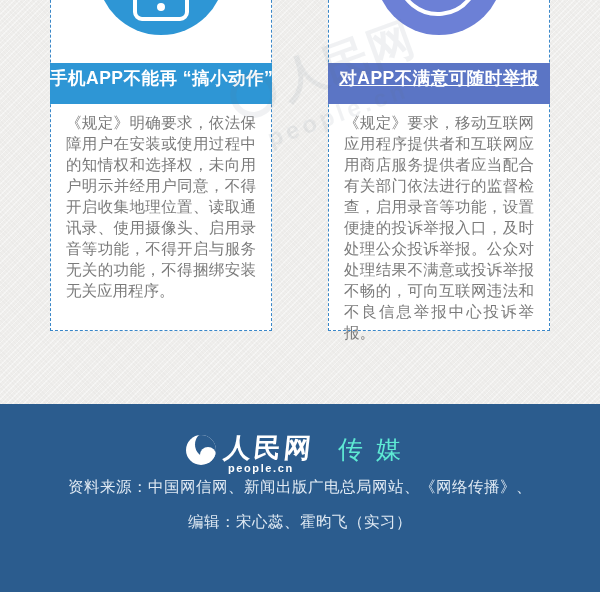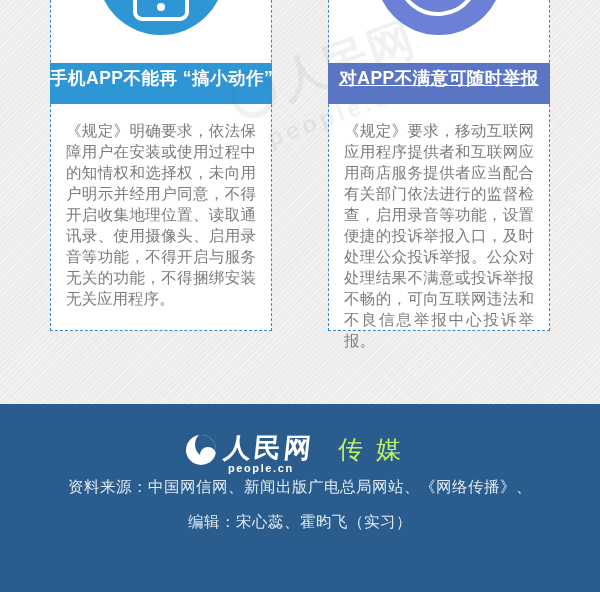--- a/index.html
+++ b/index.html
@@ -49,21 +49,21 @@
     transform:rotate(-6deg);
   }
   .banner{
     position:absolute;left:-1px;right:-1px;top:82px;height:41px;
     line-height:31px;text-align:center;color:#fff;font-weight:bold;
     font-size:17.5px;letter-spacing:0.5px;white-space:nowrap;
   }
   .card-left .banner{background:var(--accent-left);}
   .card-right .banner{background:var(--accent-right-banner);text-decoration:underline;}
   .body-text{
-    position:absolute;left:15px;right:15px;top:139px;
+    position:absolute;left:15px;right:15px;top:131px;
     font-size:15.5px;line-height:21px;color:var(--body-text);
     text-align:justify;
   }
   .watermark{
     position:absolute;left:212px;top:38px;width:230px;z-index:6;
     transform:rotate(-20deg);opacity:0.09;color:#5f7284;
     pointer-events:none;text-align:center;
   }
   .watermark .wm-row{display:flex;align-items:center;justify-content:center;gap:8px;}
   .wm-globe{width:46px;height:46px;border:6px solid #5f7284;border-radius:50%;flex:0 0 auto;}
@@ -92,21 +92,21 @@
   .brand-block{display:flex;flex-direction:column;margin-left:8px;}
   .brand{
     font-size:27px;font-weight:bold;color:#fff;line-height:26px;
     transform:skewX(-6deg);letter-spacing:3px;white-space:nowrap;
   }
   .domain{
     font-size:11px;font-weight:bold;color:#fff;letter-spacing:1.6px;
     margin-top:1px;margin-left:4px;
   }
   .section{
-    font-size:25px;color:#bef264;letter-spacing:13px;margin-left:24px;
+    font-size:25px;color:#5eead4;letter-spacing:13px;margin-left:24px;
     line-height:28px;white-space:nowrap;font-weight:500;
   }
   .source-line{
     text-align:center;font-size:15.5px;line-height:26px;
     letter-spacing:0.5px;
   }
   .source-line.first{}
   .credits-row{
     display:flex;justify-content:center;gap:85px;
     font-size:15.5px;margin-top:12px;letter-spacing:0.5px;

